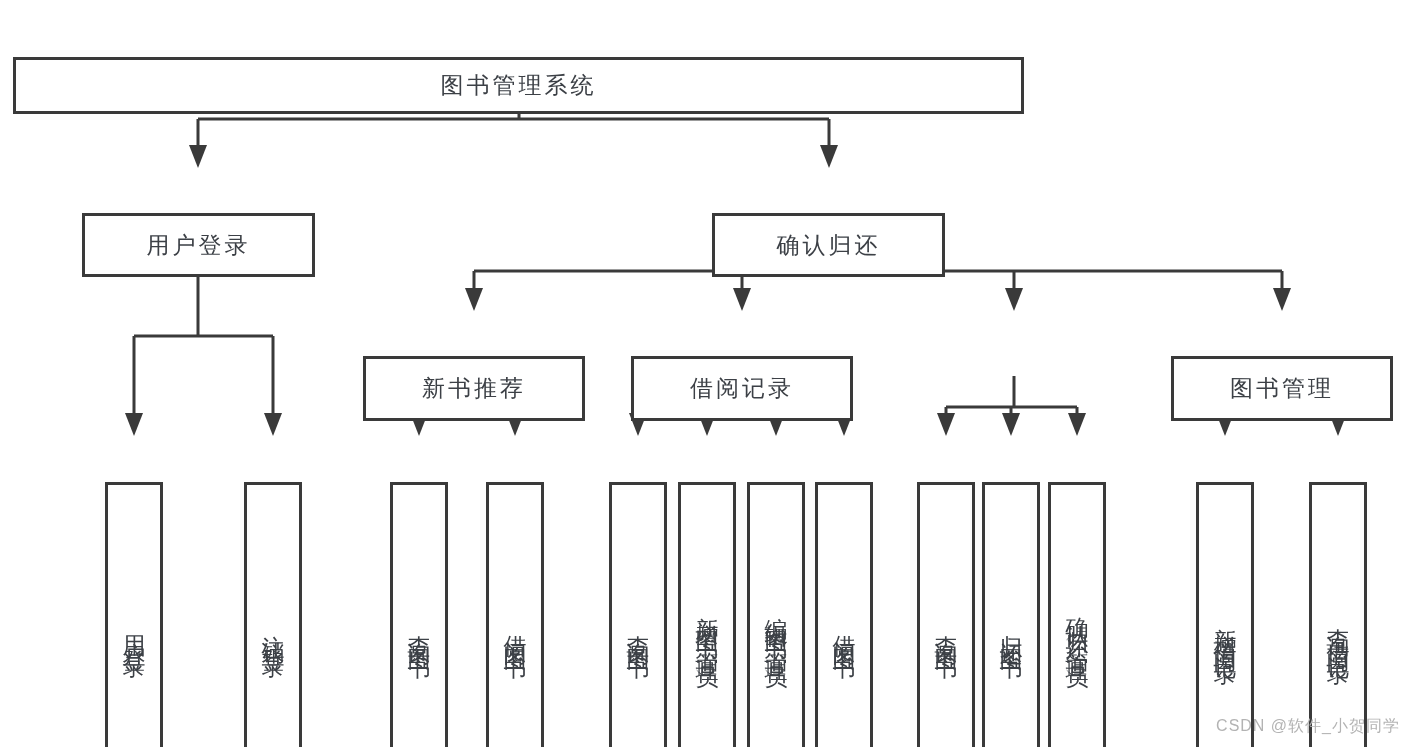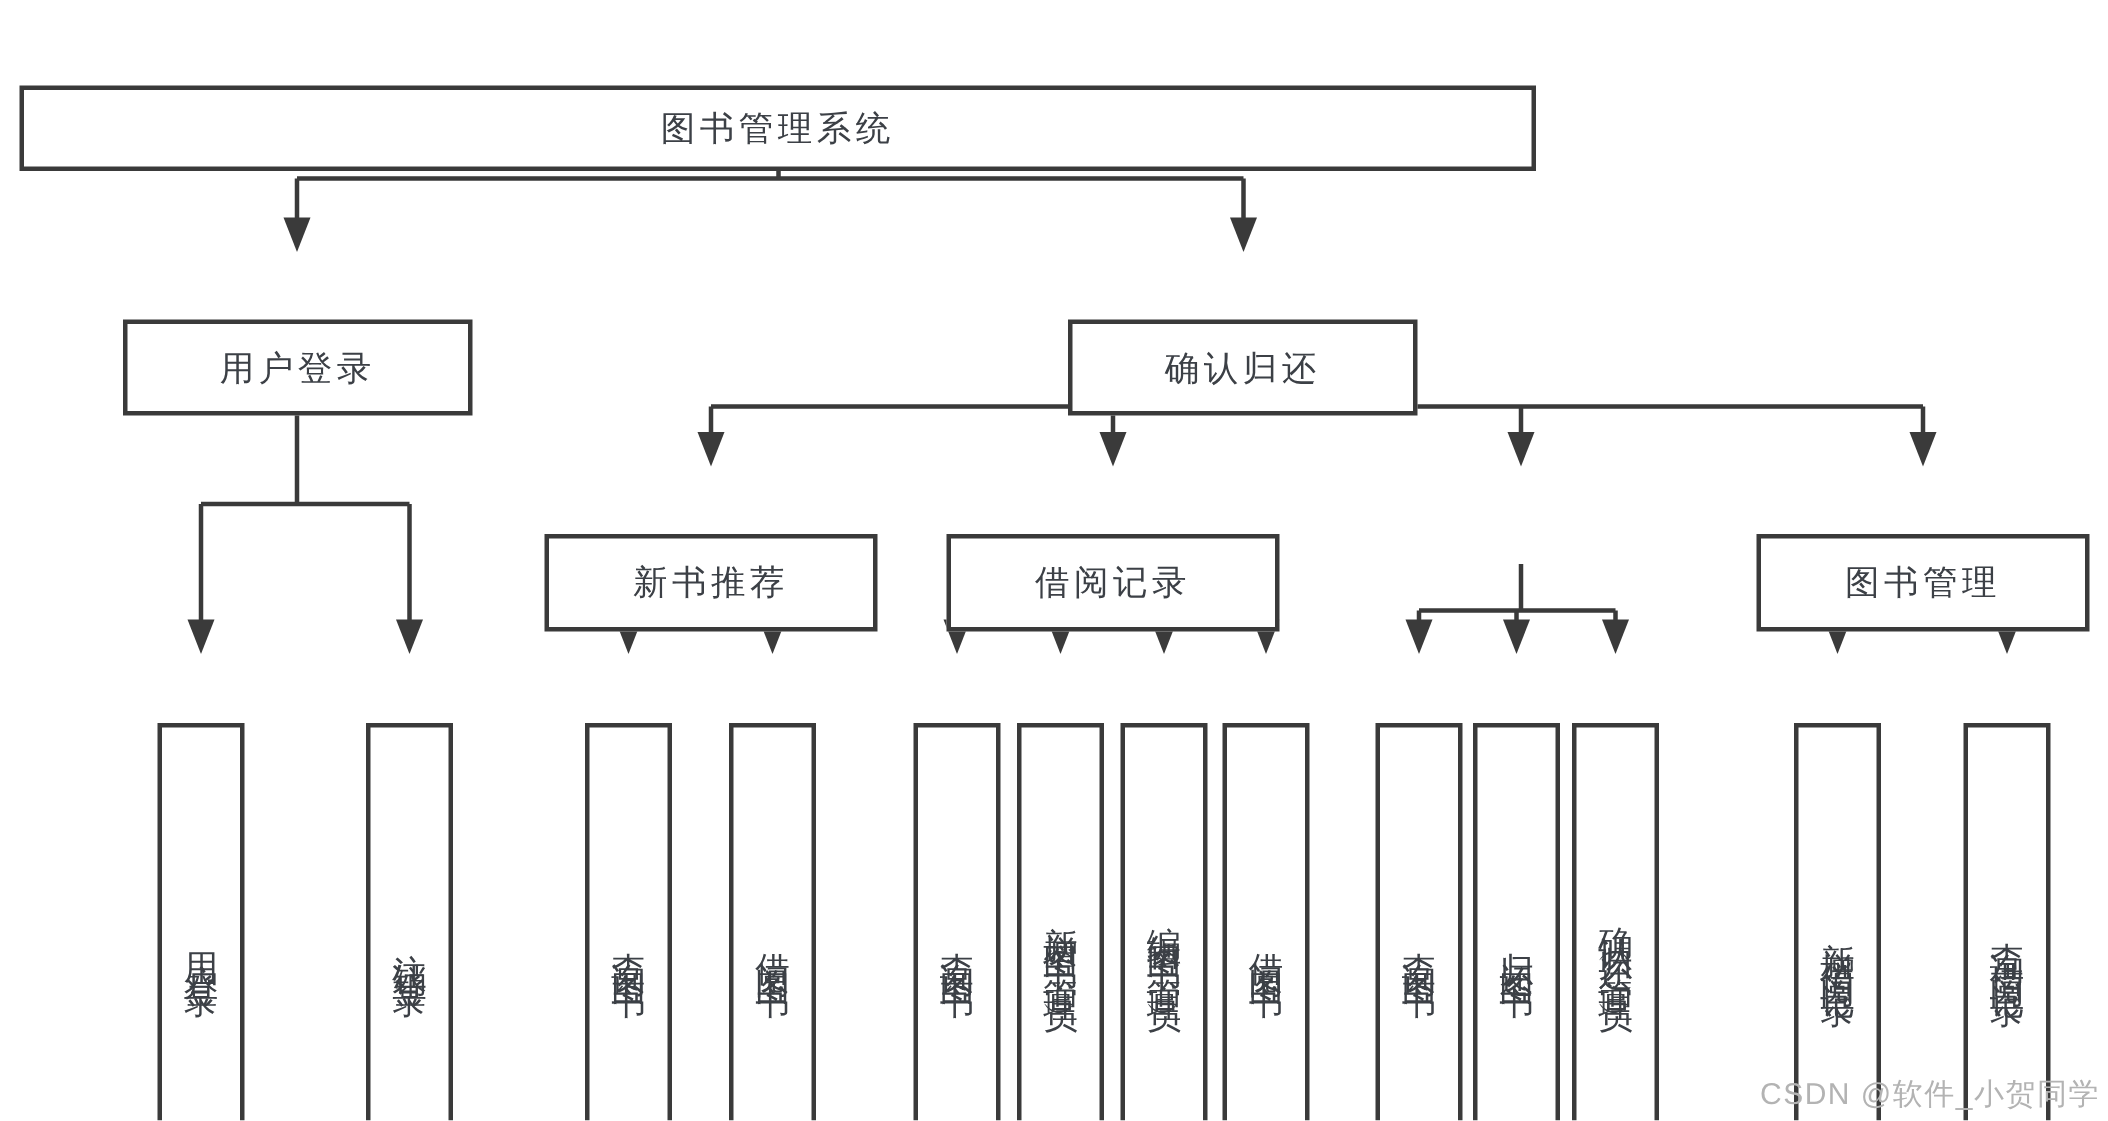--- a/index.html
+++ b/index.html
@@ -33,21 +33,21 @@
     text-orientation: mixed;
     font-size: 23px;
     letter-spacing: 7px;
     line-height: 1;
     white-space: nowrap;
   }
   .watermark {
     position: absolute;
     right: 5px;
     top: 716px;
-    font-size: 20px;
+    font-size: 16px;
     letter-spacing: 1px;
     color: #b3b3b3;
     white-space: nowrap;
   }
 </style>
 </head>
 <body>
 
 <div class="stage">
 

